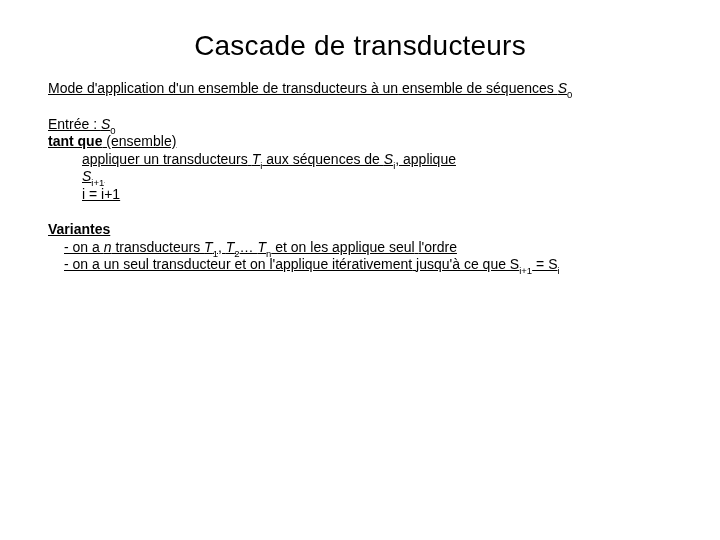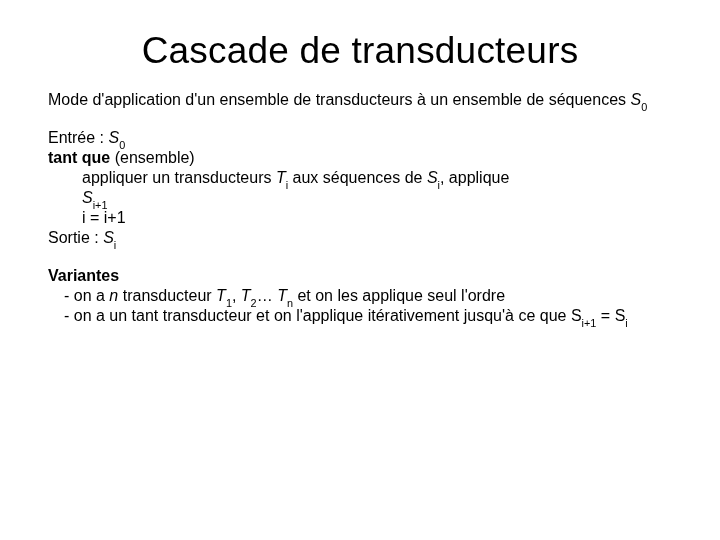--- a/index.html
+++ b/index.html
@@ -11,30 +11,31 @@
     font-family: Verdana, Geneva, sans-serif;
     color: #000000;
   }
   .slide {
     box-sizing: border-box;
     width: 720px;
     height: 540px;
     padding: 30px 48px 20px 48px;
   }
   .title {
-    font-size: 37px;
+    font-size: 28px;
     font-weight: 400;
     text-align: center;
     margin: 0 0 18px 0;
     letter-spacing: 0.2px;
   }
   .block {
-    font-size: 16px;
+    font-size: 14px;
     line-height: 1.25;
     margin-bottom: 18px;
+    text-decoration: underline;
   }
   .indent {
     padding-left: 34px;
   }
   .hang {
     padding-left: 34px;
     text-indent: -34px;
   }
   .hang2 {
     padding-left: 34px;
@@ -65,30 +66,27 @@
     <div>
       <strong class="b">tant que</strong><span> (ensemble)</span>
     </div>
     <div class="hang" style="padding-left:34px; text-indent:0;">
       <span>appliquer un transducteurs</span>&nbsp;<em class="it">T</em><sub>i</sub><span> aux séquences de </span><em class="it">S</em><sub>i</sub><span>, applique</span>
     </div>
     <div class="indent">
       <em class="it">S</em><sub>i+1</sub>
     </div>
     <div class="indent">i = i+1</div>
-    <div>
-      <span>Sortie : </span><em class="it">S</em><sub>i</sub>
-    </div>
   </div>
 
   <div class="block">
     <div><strong class="b">Variantes</strong></div>
     <div class="hang2">
-      <span>- on a </span><em class="it">n</em><span> transducteur </span><em class="it">T</em><sub>1</sub>, <em class="it">T</em><sub>2</sub><span>… </span><em class="it">T</em><sub>n</sub><span> et on les applique seul</span>
+      <span>- on a </span><em class="it">n</em><span> transducteurs </span><em class="it">T</em><sub>1</sub>, <em class="it">T</em><sub>2</sub><span>… </span><em class="it">T</em><sub>n</sub><span> et on les applique seul</span>
       <span>l'ordre</span>
     </div>
     <div class="hang2">
-      <span>- on a un tant transducteur et on l'applique itérativement</span>
+      <span>- on a un seul transducteur et on l'applique itérativement</span>
       <span>jusqu'à ce que S</span><sub>i+1</sub><span> = S</span><sub>i</sub>
     </div>
   </div>
 
 </div>
 
 </body></html>

